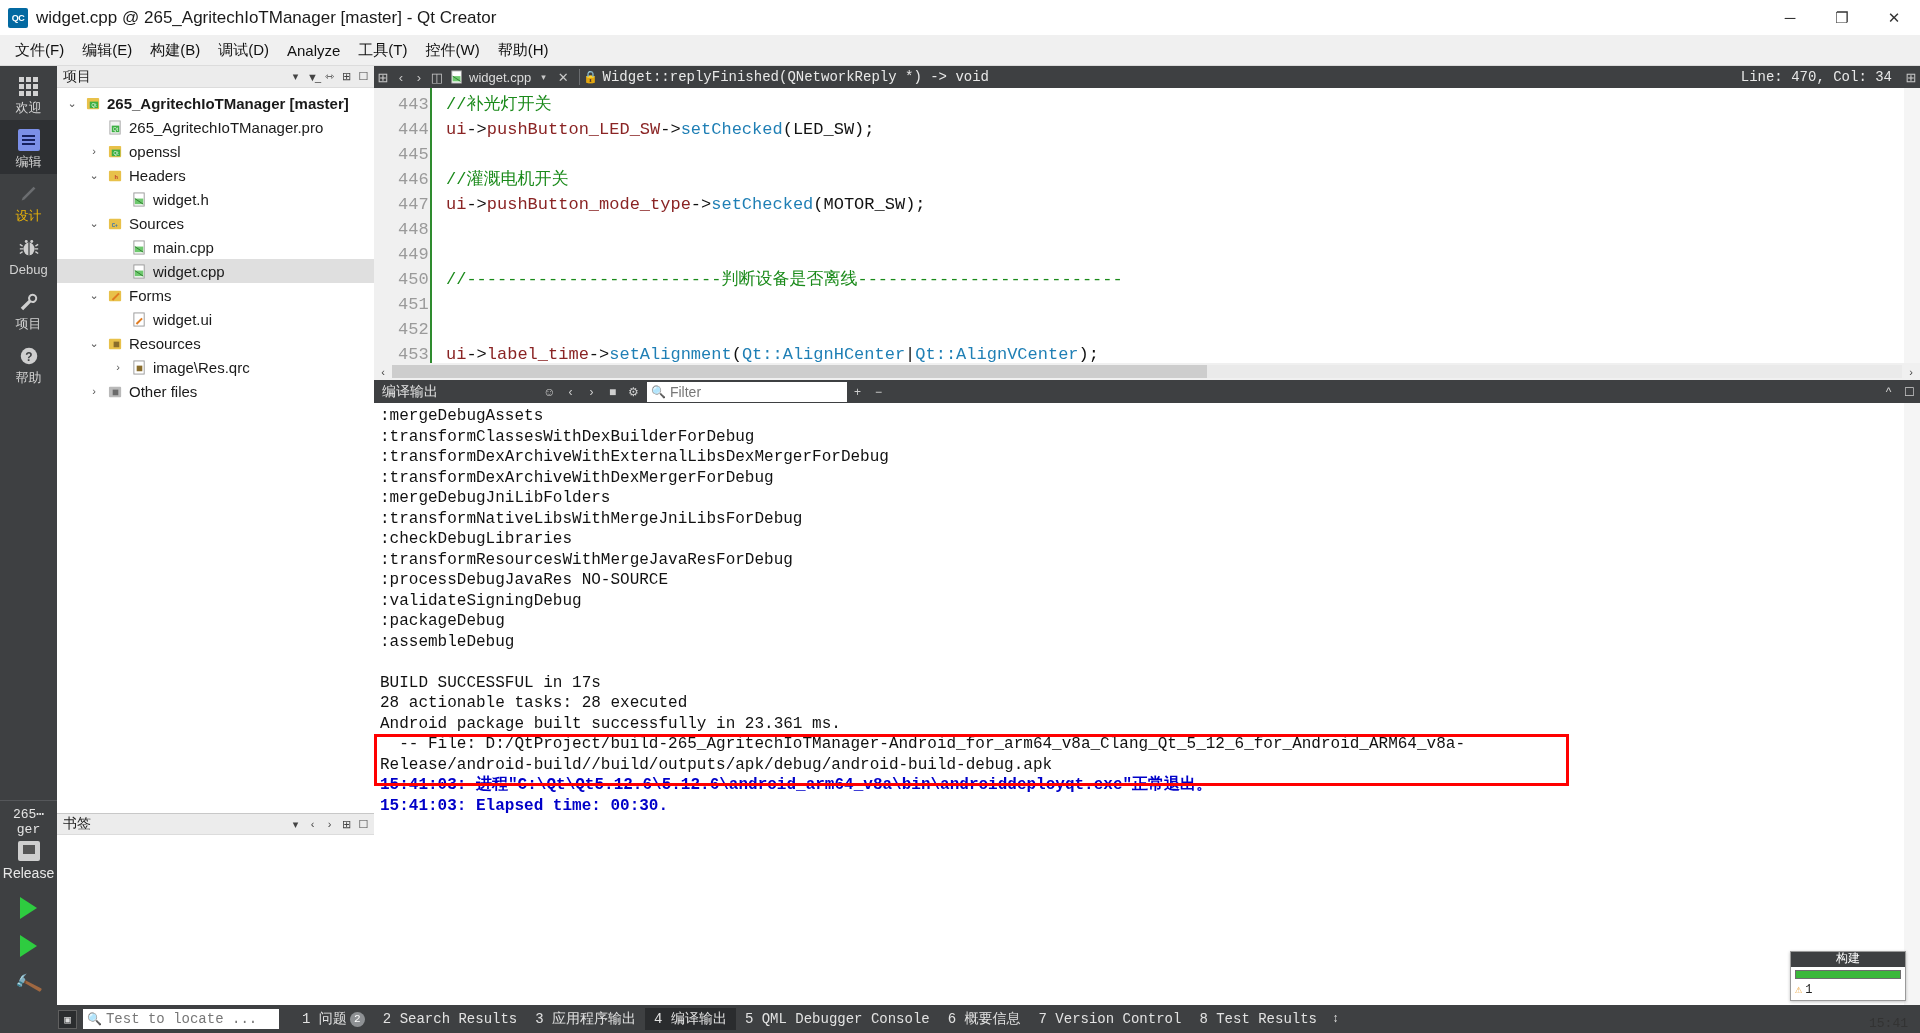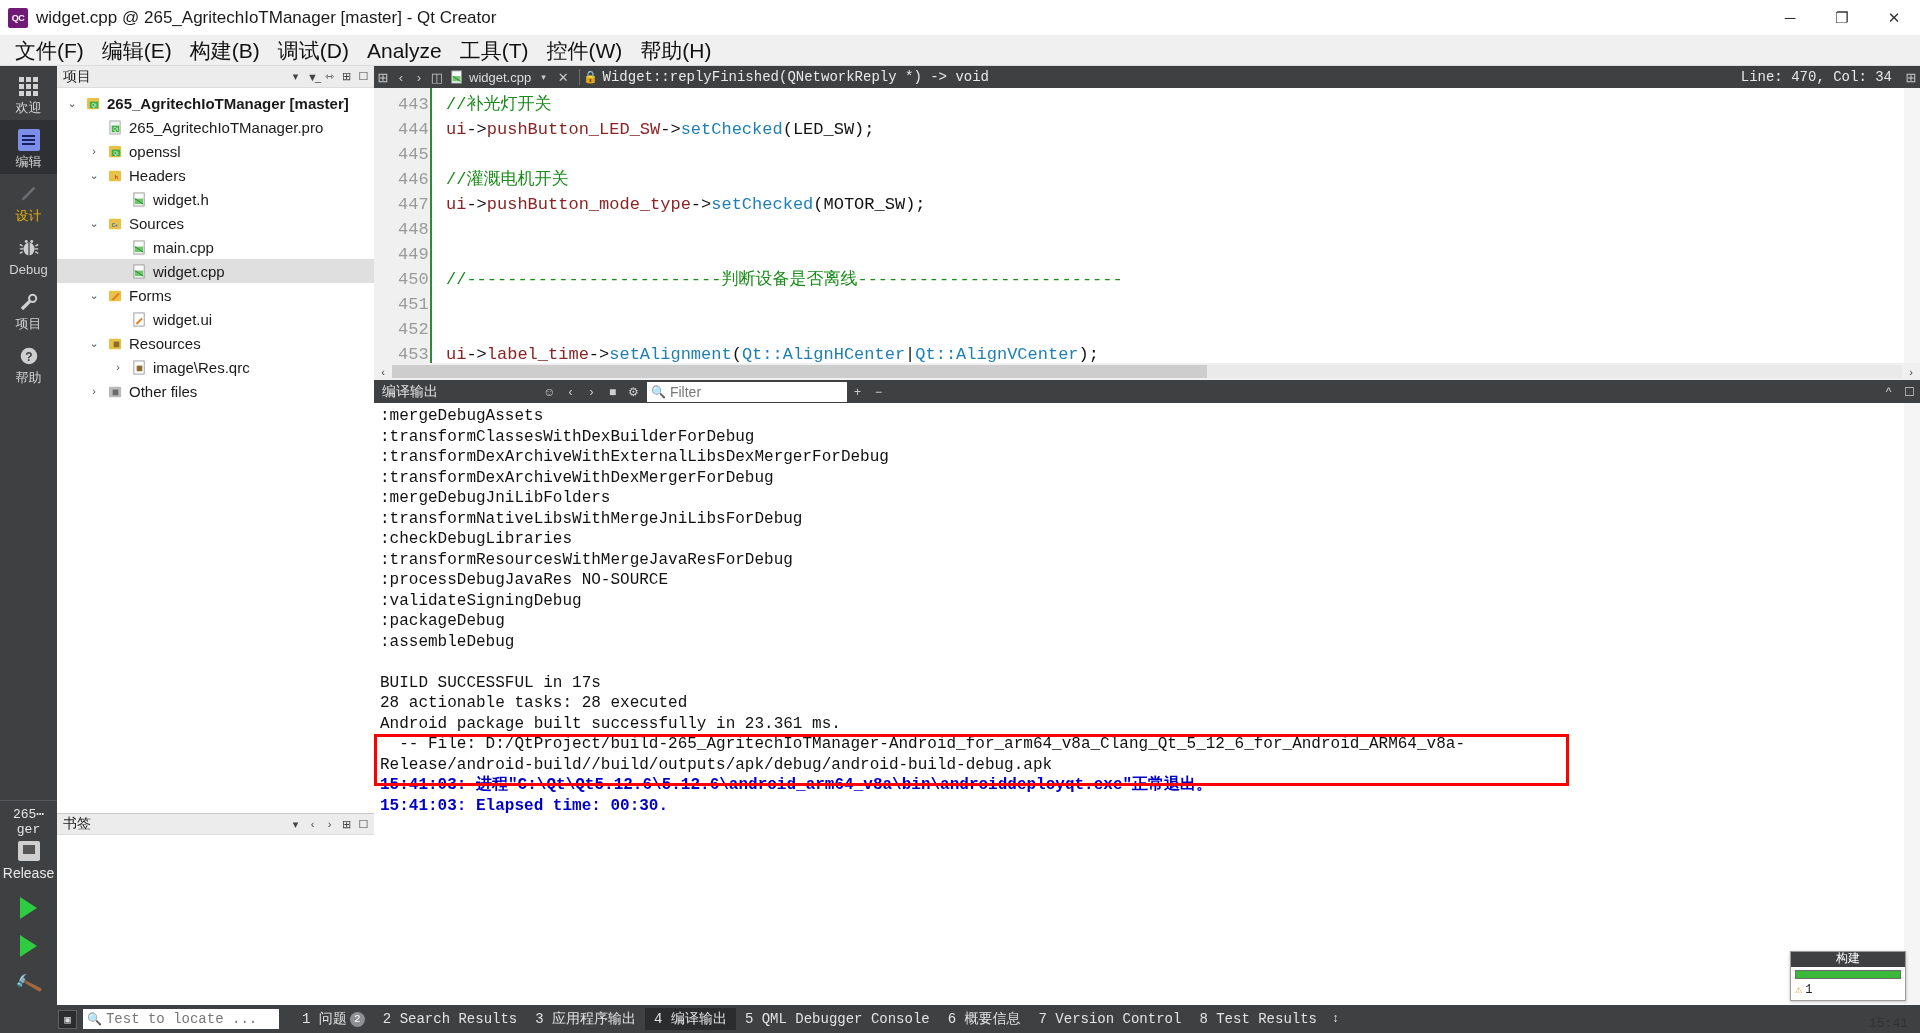--- a/index.html
+++ b/index.html
@@ -9,37 +9,37 @@
     font-family: "Liberation Sans", sans-serif;
     overflow: hidden;
   }
   
   .titlebar {
     height: 36px; background: #ffffff; display: flex; align-items: center;
     border-bottom: 1px solid #f0f0f0;
   }
   .app-icon {
     width: 20px; height: 20px; margin-left: 8px; margin-right: 8px;
-    background: #701a75; color: #fff; font-size: 9px; font-weight: bold;
+    background: #0369a1; color: #fff; font-size: 9px; font-weight: bold;
     display: flex; align-items: center; justify-content: center;
     border-radius: 2px; letter-spacing: -.5px;
   }
   .title-text { font-size: 17px; color: #1a1a1a; }
   .win-btns { margin-left: auto; display: flex; height: 36px; }
   .win-btn {
     width: 52px; height: 36px; display: flex; align-items: center;
     justify-content: center; font-size: 15px; color: #333;
   }
   
   .menubar {
     height: 30px; background: #f0f0f0; display: flex; align-items: center;
     padding-left: 6px; border-bottom: 1px solid #dcdcdc;
   }
   .menu-item {
-    font-size: 21px; color: #111; padding: 3px 9px; white-space: nowrap;
+    font-size: 15px; color: #111; padding: 3px 9px; white-space: nowrap;
   }
   
   .main { display: flex; height: calc(1033px - 36px - 30px - 28px); }
   
   .modebar {
     width: 57px; background: #3e4042; display: flex; flex-direction: column;
     align-items: center; flex-shrink: 0; position: relative;
   }
   .mode {
     width: 57px; padding: 7px 0 5px; display: flex; flex-direction: column;

